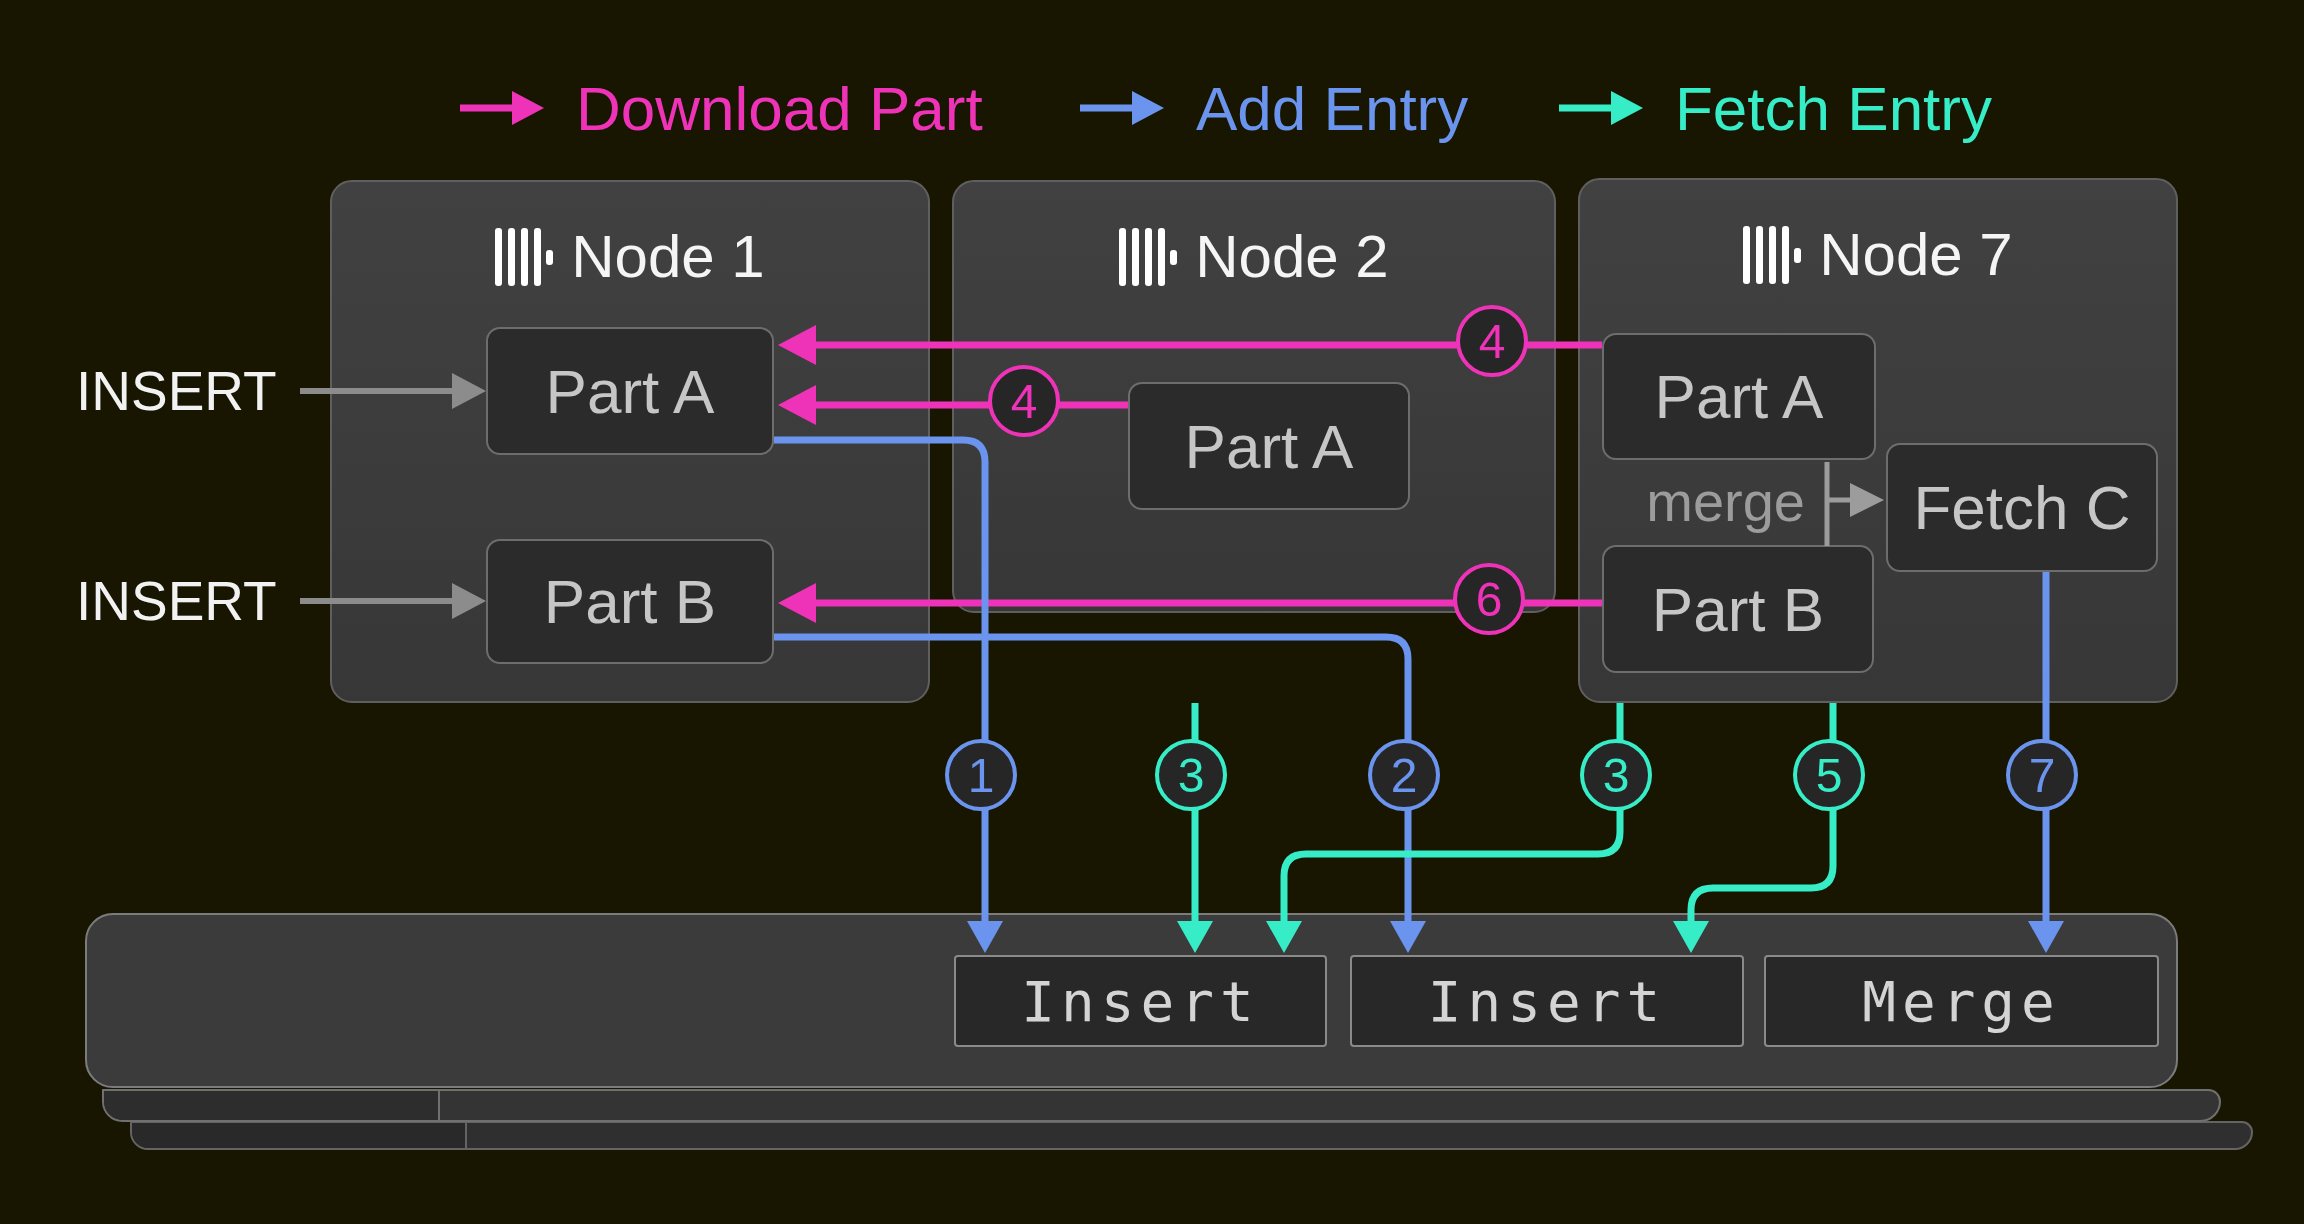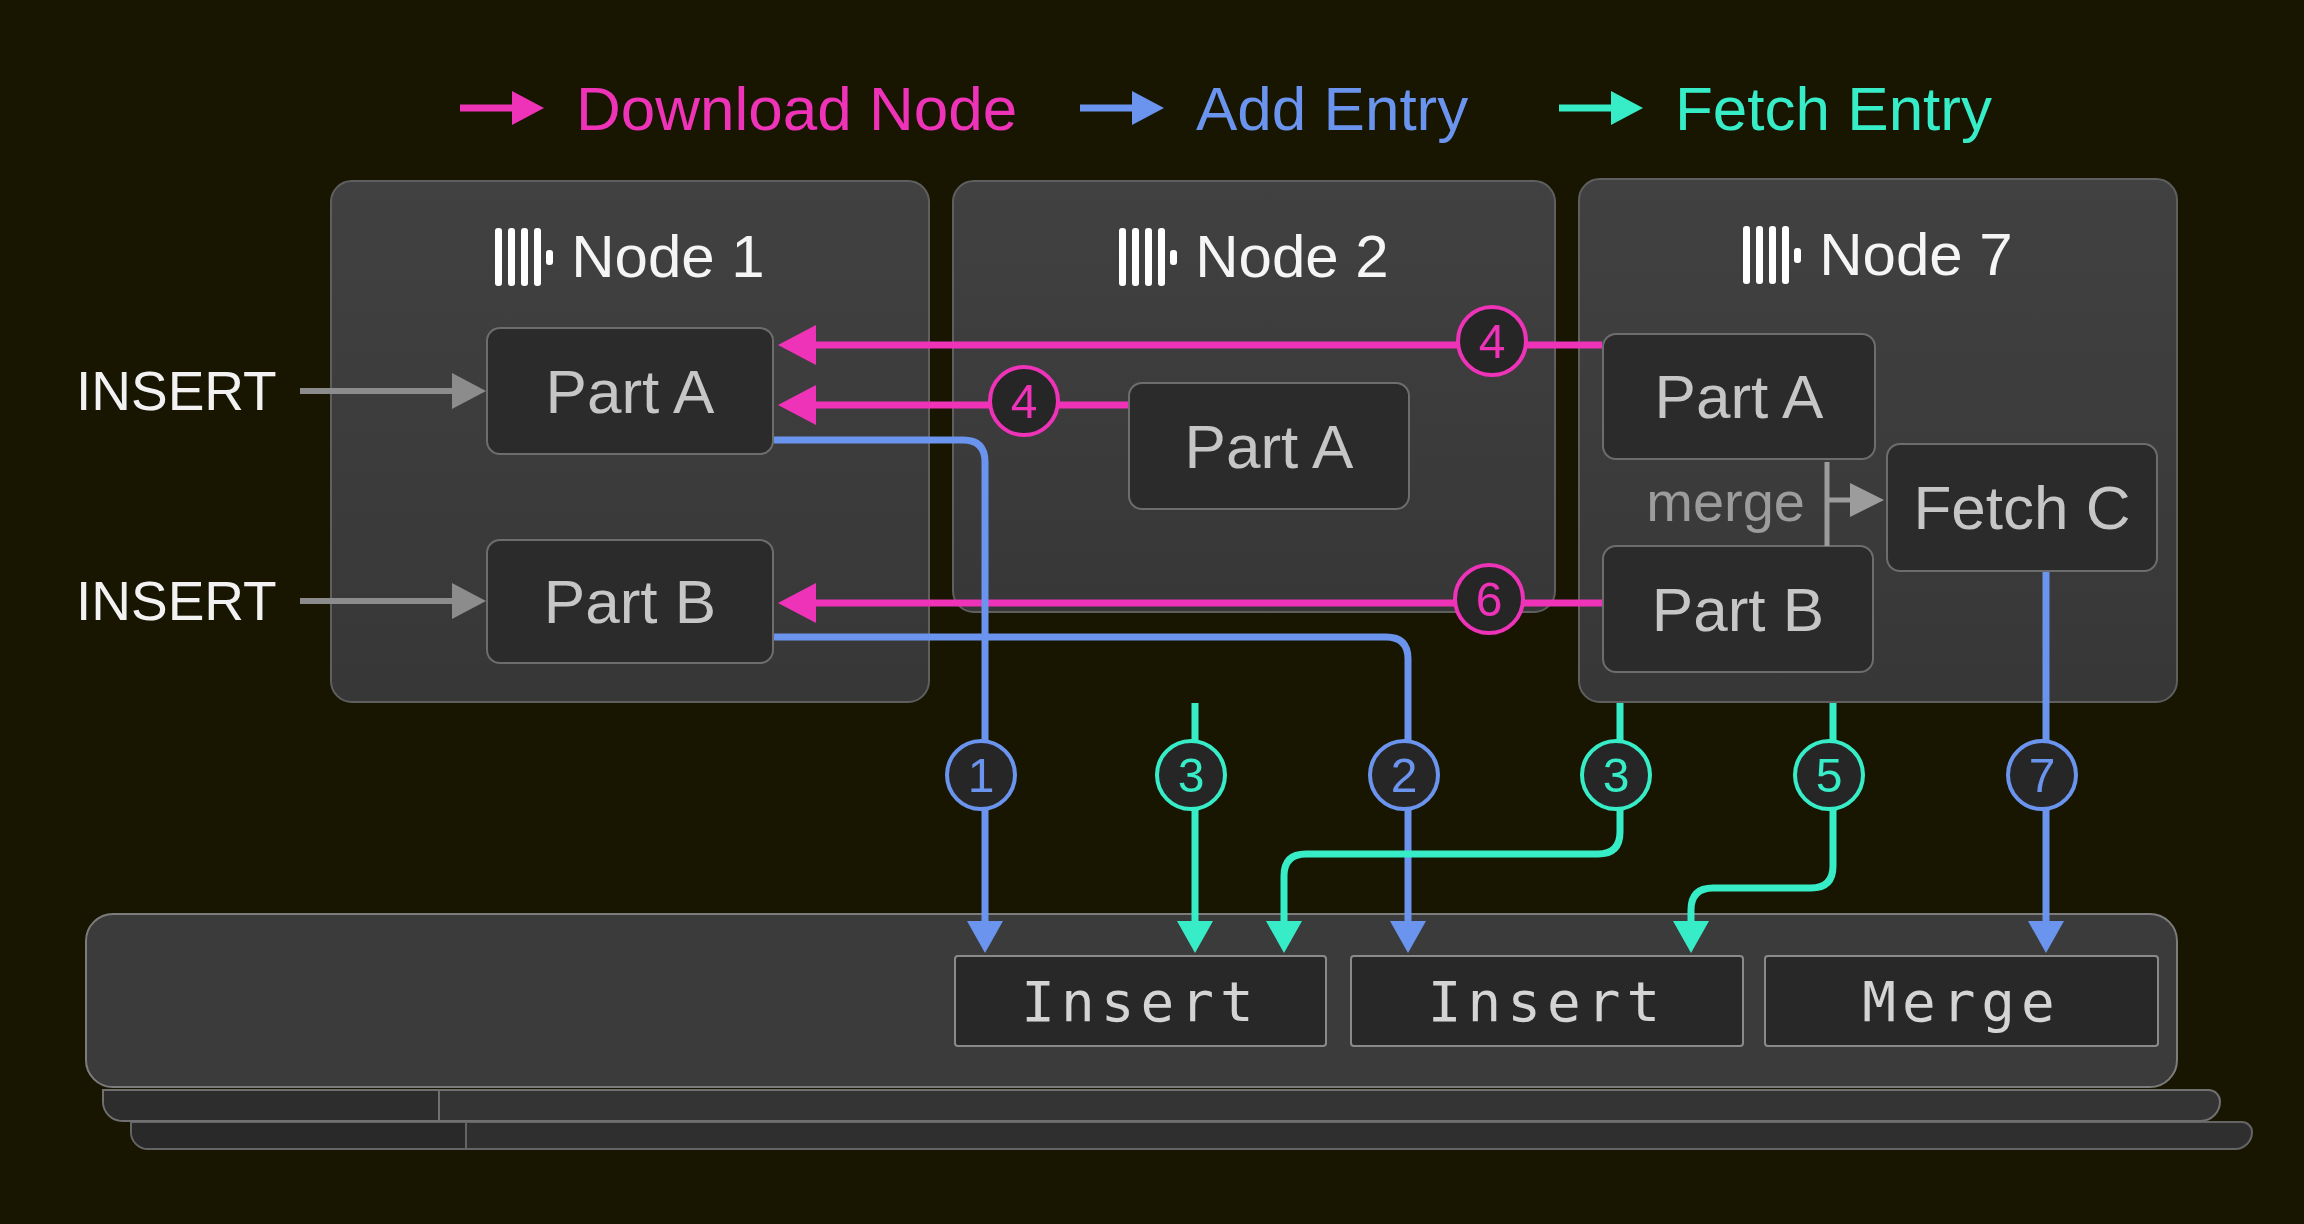--- a/index.html
+++ b/index.html
@@ -76,21 +76,21 @@
 </head>
 <body>
 
 <div id="stage">
 
   <div class="legend-item lg-magenta" style="left:458px">
     <svg width="88" height="48">
       <line x1="2" y1="24" x2="58" y2="24" class="stroke-magenta" stroke-width="7"></line>
       <polygon points="86,24 54,7 54,41" class="fill-magenta"></polygon>
     </svg>
-    <span class="legend-label">Download Node</span>
+    <span class="legend-label">Download Part</span>
   </div>
   <div class="legend-item lg-blue" style="left:1078px">
     <svg width="88" height="48">
       <line x1="2" y1="24" x2="58" y2="24" class="stroke-blue" stroke-width="7"></line>
       <polygon points="86,24 54,7 54,41" class="fill-blue"></polygon>
     </svg>
     <span class="legend-label">Add Entry</span>
   </div>
   <div class="legend-item lg-teal" style="left:1557px">
     <svg width="88" height="48">

